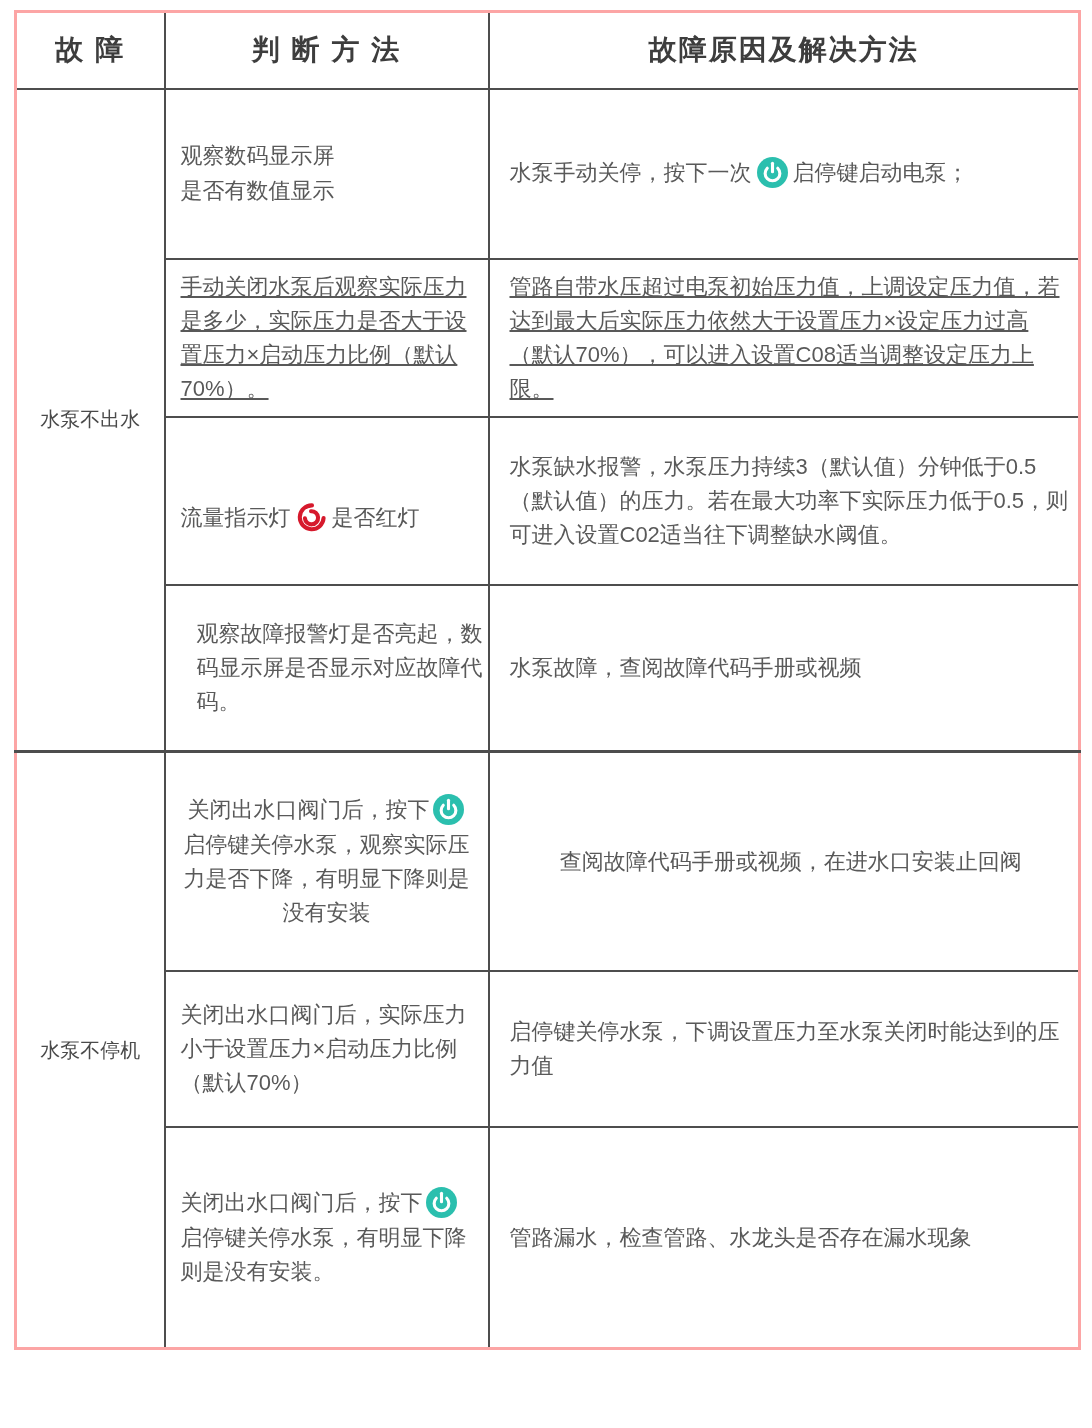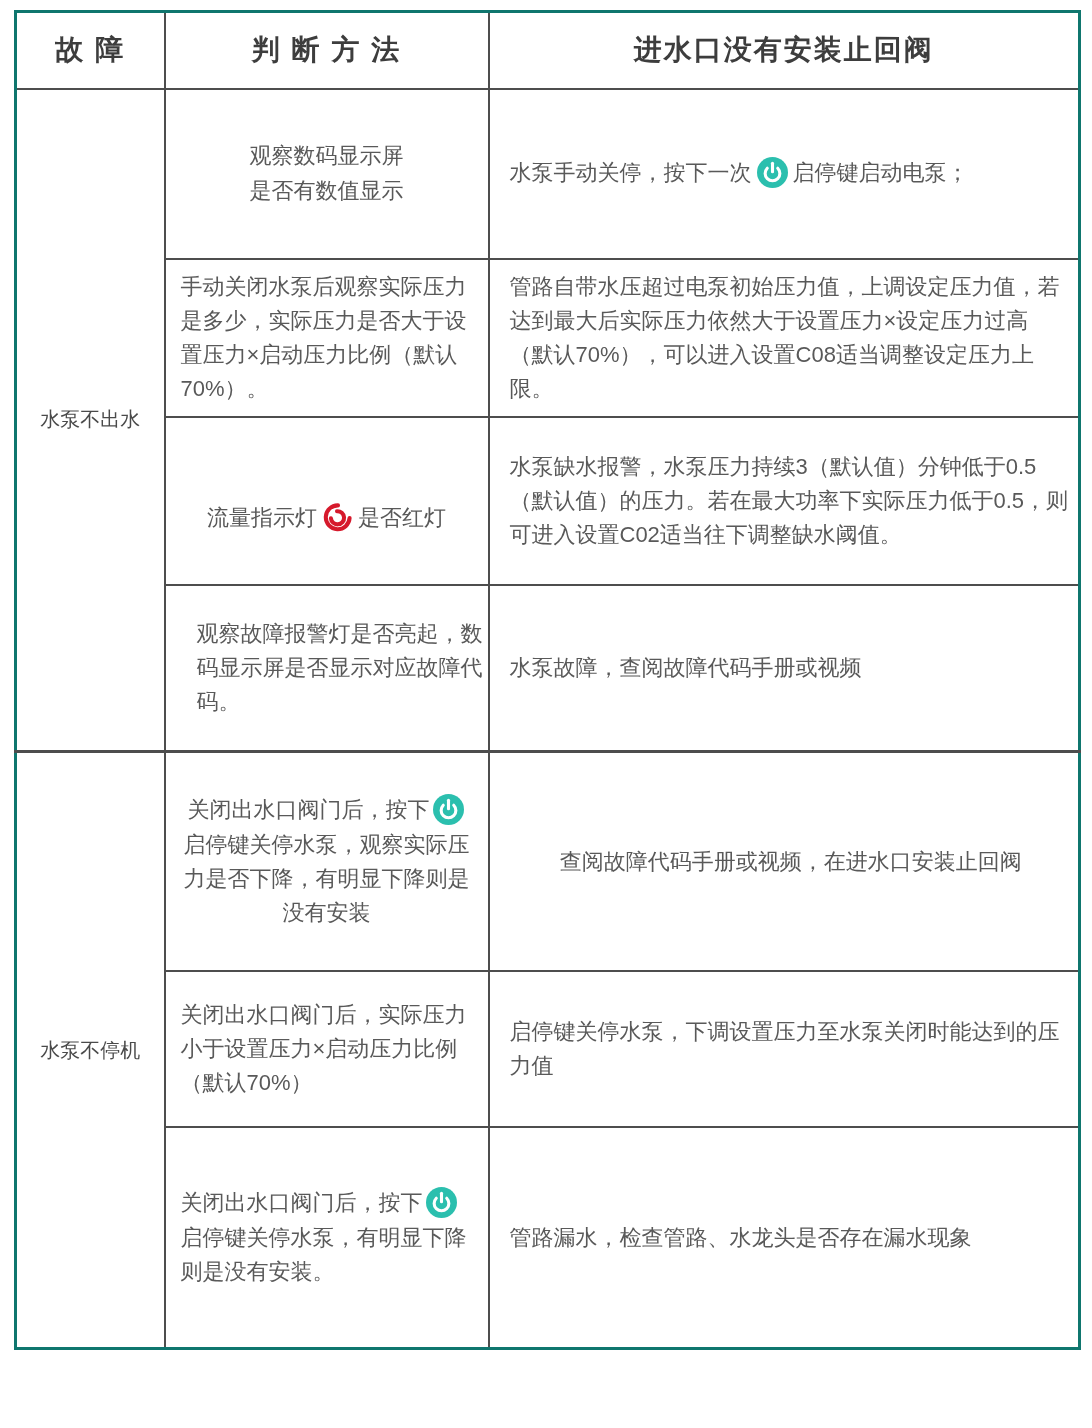--- a/index.html
+++ b/index.html
@@ -8,21 +8,21 @@
     width: 1092px; height: 1428px;
     font-family: "Liberation Sans", "DejaVu Sans", sans-serif;
     color: #595959;
   }
   .page { padding: 10px 14px 8px 14px; }
 
   table.fault-table {
     border-collapse: collapse;
     table-layout: fixed;
     width: 1064px;
-    border: 3px solid #0f766e;
+    border: 3px solid #fca5a5;
   }
   .fault-table td, .fault-table th {
     border: 2px solid #4d4d4d;
     vertical-align: middle;
     background: #ffffff;
   }
   col.c-fault  { width: 149px; }
   col.c-method { width: 324px; }
   col.c-sol    { width: 591px; }
 
@@ -46,27 +46,27 @@
   }
 
   td.method-cell, td.solution-cell {
     font-size: 22px;
     line-height: 1.55;
     color: #595959;
     padding: 10px 15px;
   }
   td.solution-cell { padding: 10px 6px 10px 20px; }
 
-  td.method-cell.center { text-align: center; white-space: pre-line; }
+  td.method-cell.center { white-space: pre-line; }
   td.method-cell.pad-lg { padding-left: 31px; padding-right: 4px; }
 
   tr.group-start td { border-top: 3px solid #4d4d4d; text-align: center; }
 
   .r1 { height: 170px; }
-  .r2 { height: 116px; }
+  .r2 { height: 116px; text-decoration: underline; }
   .r3 { height: 168px; }
   .r4 { height: 167px; }
   .r5 { height: 219px; }
   .r6 { height: 156px; }
   .r7 { height: 222px; }
 
   .inline-icon {
     display: inline-block;
     width: 31px; height: 31px;
     vertical-align: middle;
@@ -84,21 +84,21 @@
     <colgroup>
       <col class="c-fault">
         <col class="c-method">
         <col class="c-sol">
     </colgroup>
 
     <tbody>
         <tr class="hdr-row">
       <th class="hdr">故 障</th>
       <th class="hdr">判 断 方 法</th>
-      <th class="hdr">进水口没有安装止回阀</th>
+      <th class="hdr">故障原因及解决方法</th>
     </tr>
 
     <tr class="r1">
       <td class="fault-cell" rowspan="4">水泵不出水</td>
       <td class="method-cell center">观察数码显示屏
 是否有数值显示</td>
       <td class="solution-cell">
         <span>水泵手动关停，按下一次</span><span class="inline-icon"><svg viewBox="0 0 32 32">
                 <circle cx="16" cy="16" r="16" fill="#2bbfae"></circle>
                 <path d="M10.6 11.6 A7.6 7.6 0 1 0 21.4 11.6" fill="none" stroke-width="3.2" stroke-linecap="round" stroke="#ffffff"></path>

